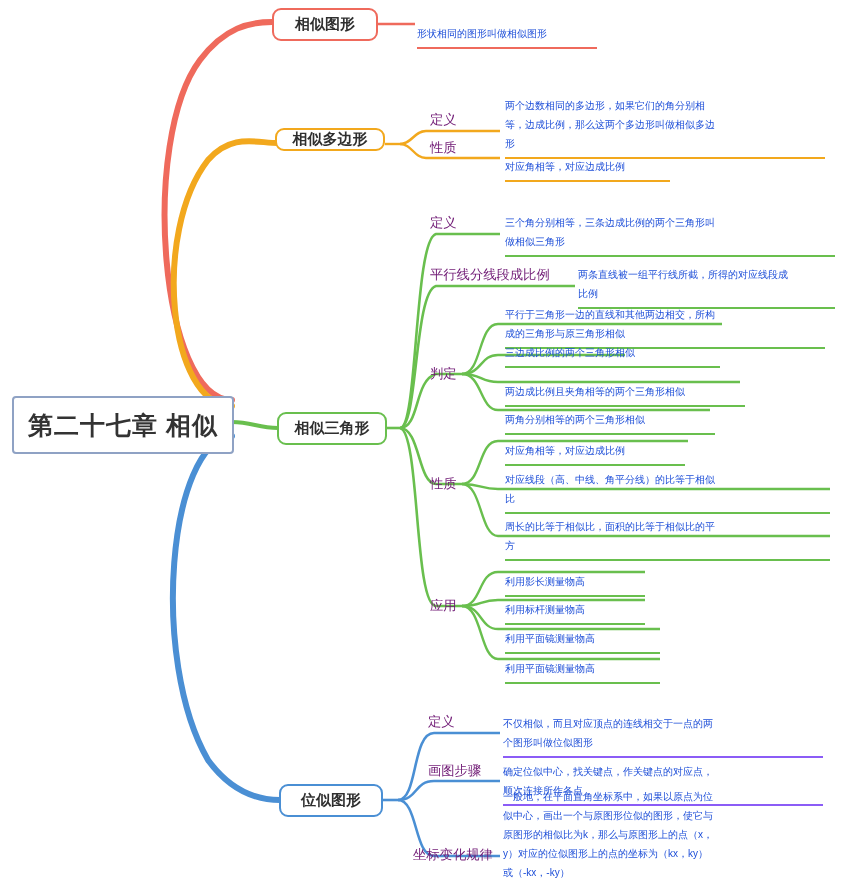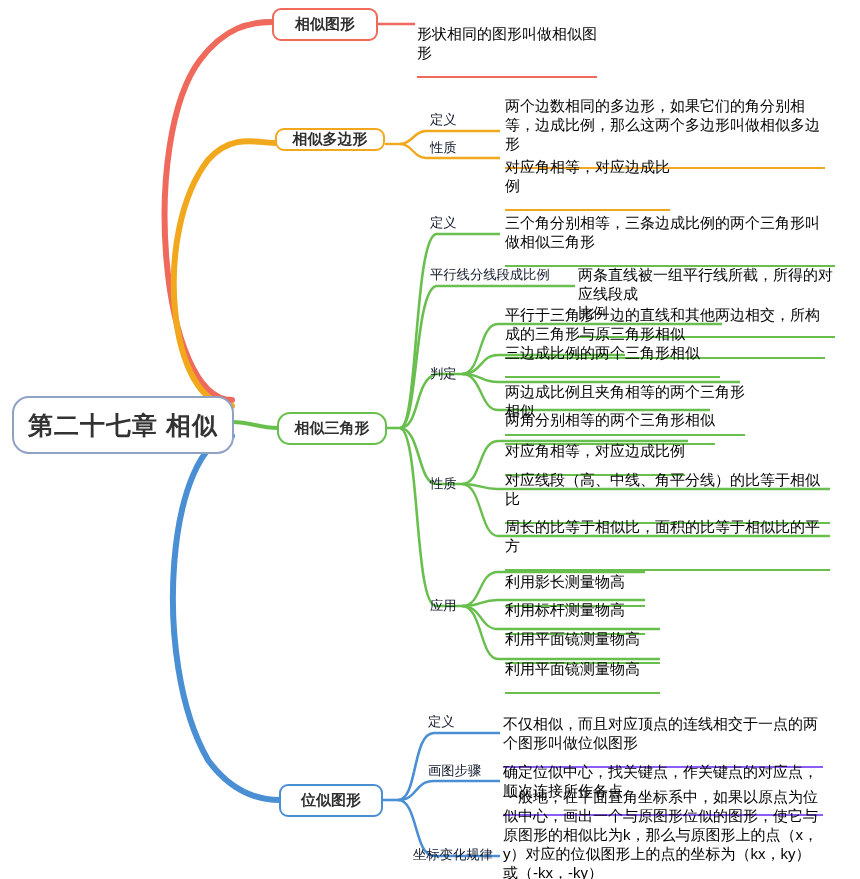--- a/index.html
+++ b/index.html
@@ -2,35 +2,35 @@
 <html><head>
 <meta charset="utf-8">
 <style>
   html,body{margin:0;padding:0;background:#ffffff;}
   body{font-family:"Liberation Sans","DejaVu Sans",sans-serif;}
   #stage{position:relative;width:860px;height:879px;overflow:hidden;background:#fff;}
   svg.links{position:absolute;left:0;top:0;width:860px;height:879px;pointer-events:none;}
 
   .node{position:absolute;box-sizing:border-box;display:flex;align-items:center;
         justify-content:center;border-radius:9px;background:#fff;font-weight:bold;color:#2f2f2f;}
-  .node.root{border:2px solid #8fa2c4;border-radius:17px;font-size:25px;letter-spacing:1px;color:#333;}
+  .node.root{border:2px solid #8fa2c4;border-radius:4px;font-size:25px;letter-spacing:1px;color:#333;}
   .node.lvl1{border:2px solid #cccccc;font-size:15px;padding:0 8px;}
   .node.c-red{border-color:#ef6a5c;}
   .node.c-orange{border-color:#f2a81d;}
-  .node.c-green{border-color:#69bf4e;border-radius:13px;}
+  .node.c-green{border-color:#69bf4e;}
   .node.c-blue{border-color:#4a8fd4;}
 
-  .leaf{position:absolute;box-sizing:border-box;color:#000000;font-size:15px;line-height:19px;
-        padding-bottom:14px;white-space:pre-line;}
+  .leaf{position:absolute;box-sizing:border-box;color:#1d4ed8;font-size:10px;line-height:19px;
+        padding-bottom:4px;white-space:pre-line;}
   .leaf.u-red{border-bottom:2px solid #ef6a5c;}
   .leaf.u-orange{border-bottom:2px solid #f2a81d;}
   .leaf.u-green{border-bottom:2px solid #69bf4e;}
   .leaf.u-blue{border-bottom:2px solid #8b5cf6;}
 
-  .sublabel{position:absolute;color:#0f172a;font-size:13.3px;line-height:19px;white-space:nowrap;}
+  .sublabel{position:absolute;color:#701a75;font-size:13.3px;line-height:19px;white-space:nowrap;}
 </style>
 </head>
 <body>
 
 <div id="stage">
 
   <svg class="links" viewBox="0 0 860 879">
 
     <path d="M 232 400 C 160 400 140 140 200 60 C 225 27 250 22 272 22" fill="none" stroke="#ef6a5c" stroke-width="6" stroke-linecap="round"></path>
     <path d="M 232 406 C 168 406 152 232 208 160 C 232 133 256 143 278 143" fill="none" stroke="#f2a81d" stroke-width="6" stroke-linecap="round"></path>

